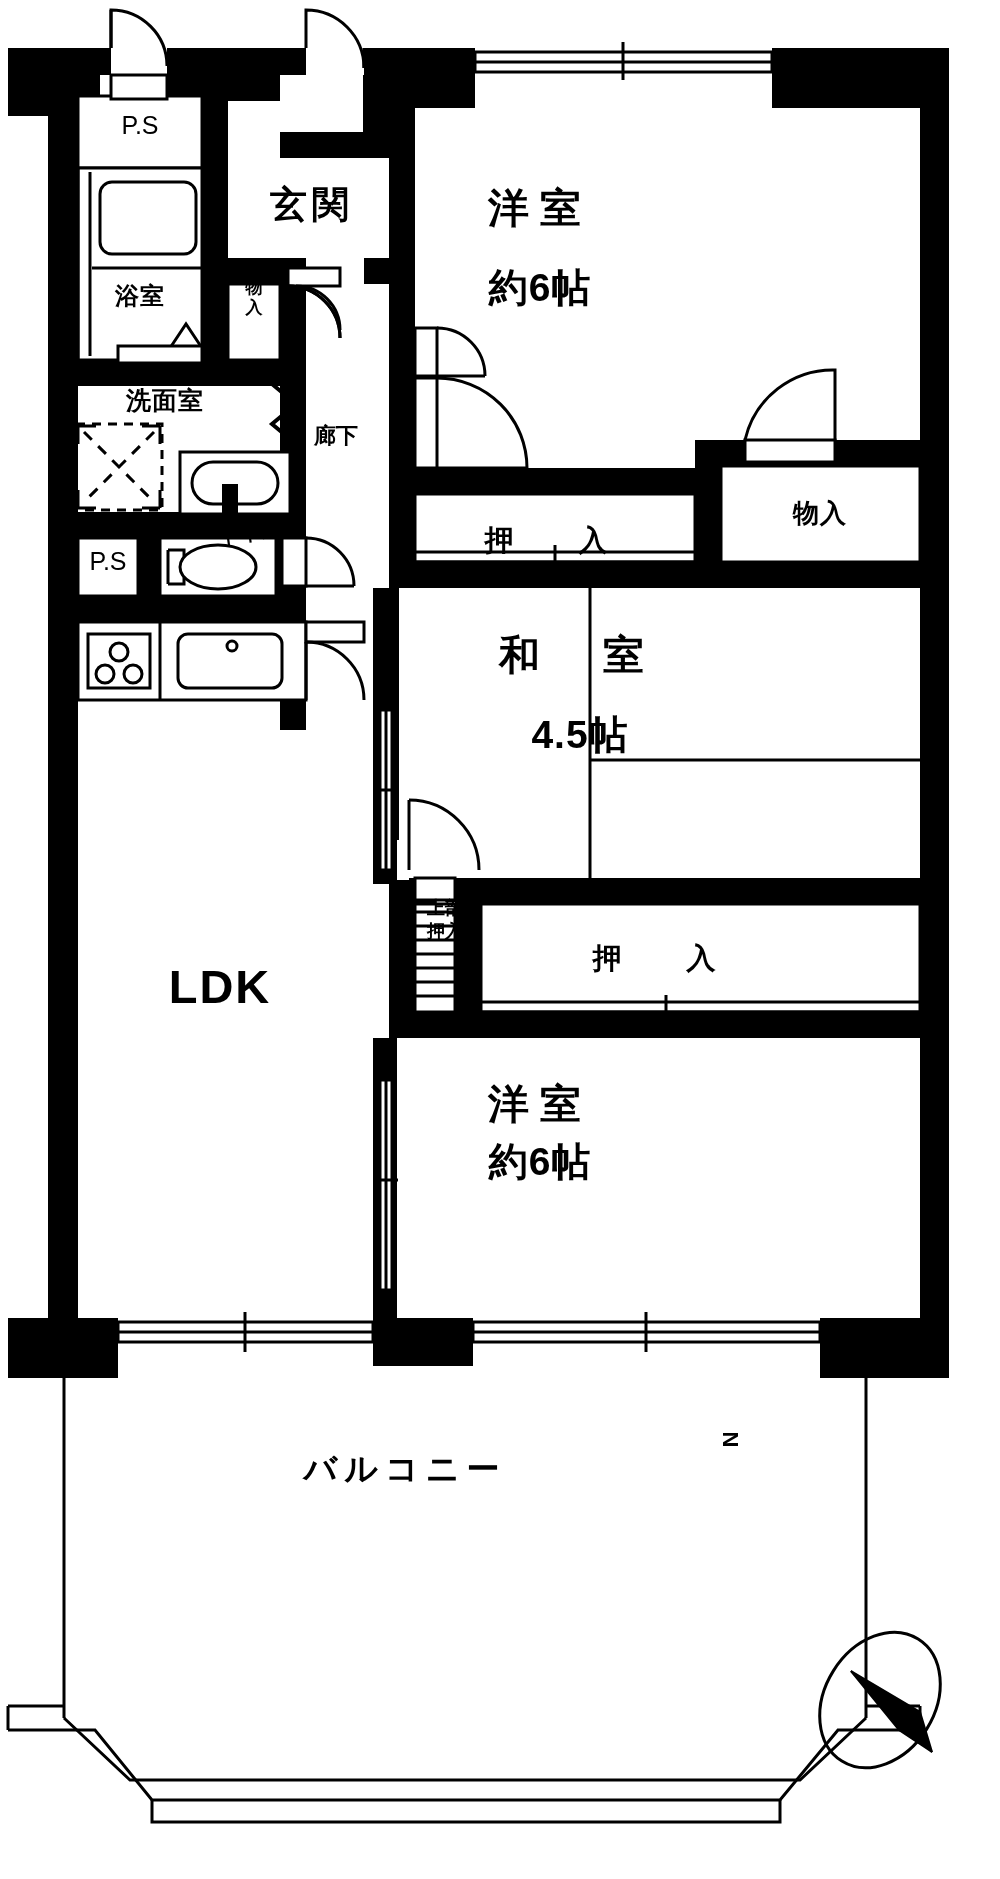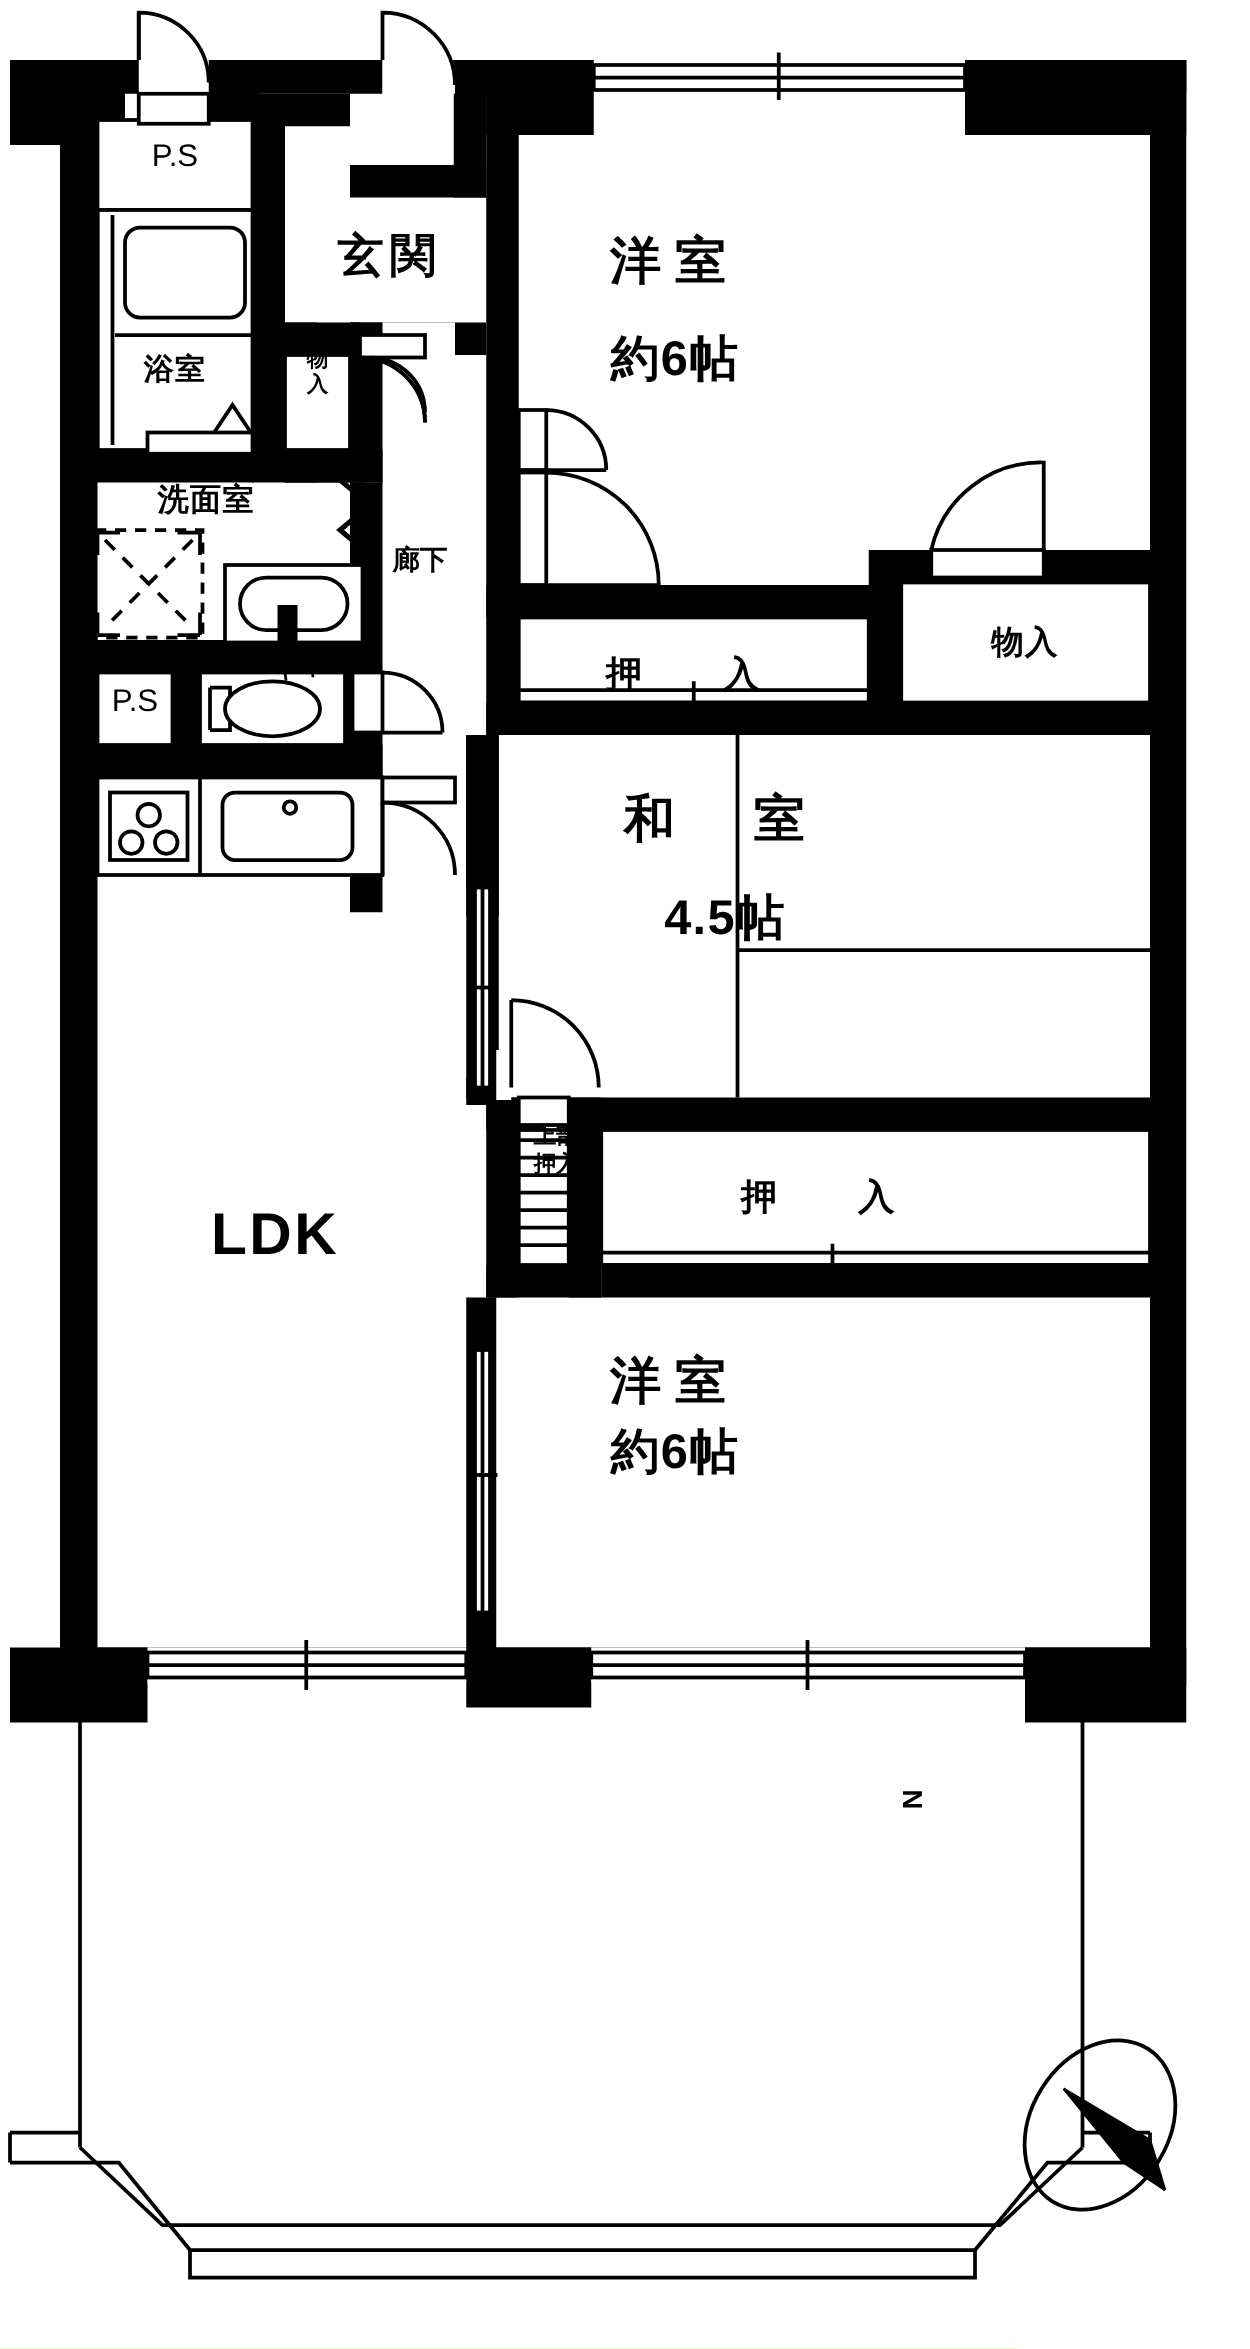--- a/index.html
+++ b/index.html
@@ -321,21 +321,21 @@
 
   <div class="lbl lbl-yoshitsu" style="left:455px; top:187px; width:170px;">洋室</div>
   <div class="lbl lbl-sub" style="left:450px; top:268px; width:180px;">約6帖</div>
 
   <div class="lbl lbl-yokushitsu" style="left:92px; top:283px; width:96px;">浴室</div>
 
   <div class="lbl lbl-monoire-s" style="left:230px; top:278px; width:48px;">物<br>入</div>
 
   <div class="lbl lbl-senmen" style="left:105px; top:387px; width:120px;">洗面室</div>
 
-  <div class="lbl lbl-rouka" style="left:306px; top:424px; width:60px;margin-top:12px;">廊下</div>
+  <div class="lbl lbl-rouka" style="left:306px; top:424px; width:60px;">廊下</div>
 
   <div class="lbl lbl-oshiire" style="left:420px; top:497px; width:270px;">押　入</div>
 
   <div class="lbl lbl-monoire" style="left:722px; top:500px; width:196px;">物入</div>
 
   <div class="lbl lbl-ps" style="left:76px; top:548px; width:64px;">P.S</div>
 
   <div class="lbl lbl-toire" style="left:218px; top:524px; width:62px; transform:rotate(-8deg);">トイレ</div>
 
   <div class="lbl lbl-yoshitsu" style="left:492px; top:634px; width:170px;">和　室</div>
@@ -346,16 +346,17 @@
   <div class="lbl lbl-joubu" style="left:407px; top:897px; width:56px;">
     <span>上部</span><br>
     <span>押入</span>
   </div>
 
   <div class="lbl lbl-oshiire" style="left:528px; top:915px; width:270px;">押　入</div>
 
   <div class="lbl lbl-yoshitsu" style="left:455px; top:1083px; width:170px;">洋室</div>
   <div class="lbl lbl-sub" style="left:450px; top:1142px; width:180px;">約6帖</div>
 
+  <div class="lbl lbl-balcony" style="left:275px; top:1452px; width:260px;">バルコニー</div>
 
   <div class="lbl lbl-compass" style="left:718px; top:1428px; width:24px; transform:rotate(90deg);">N</div>
 
 </div>
 
 </body></html>

